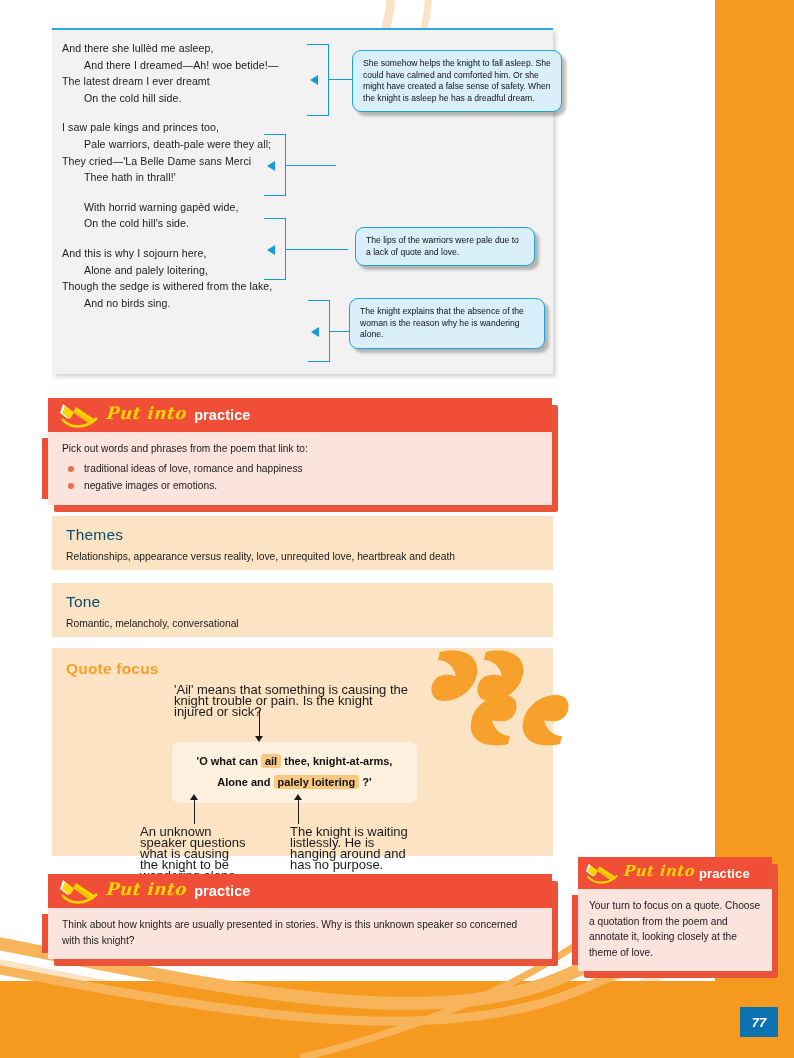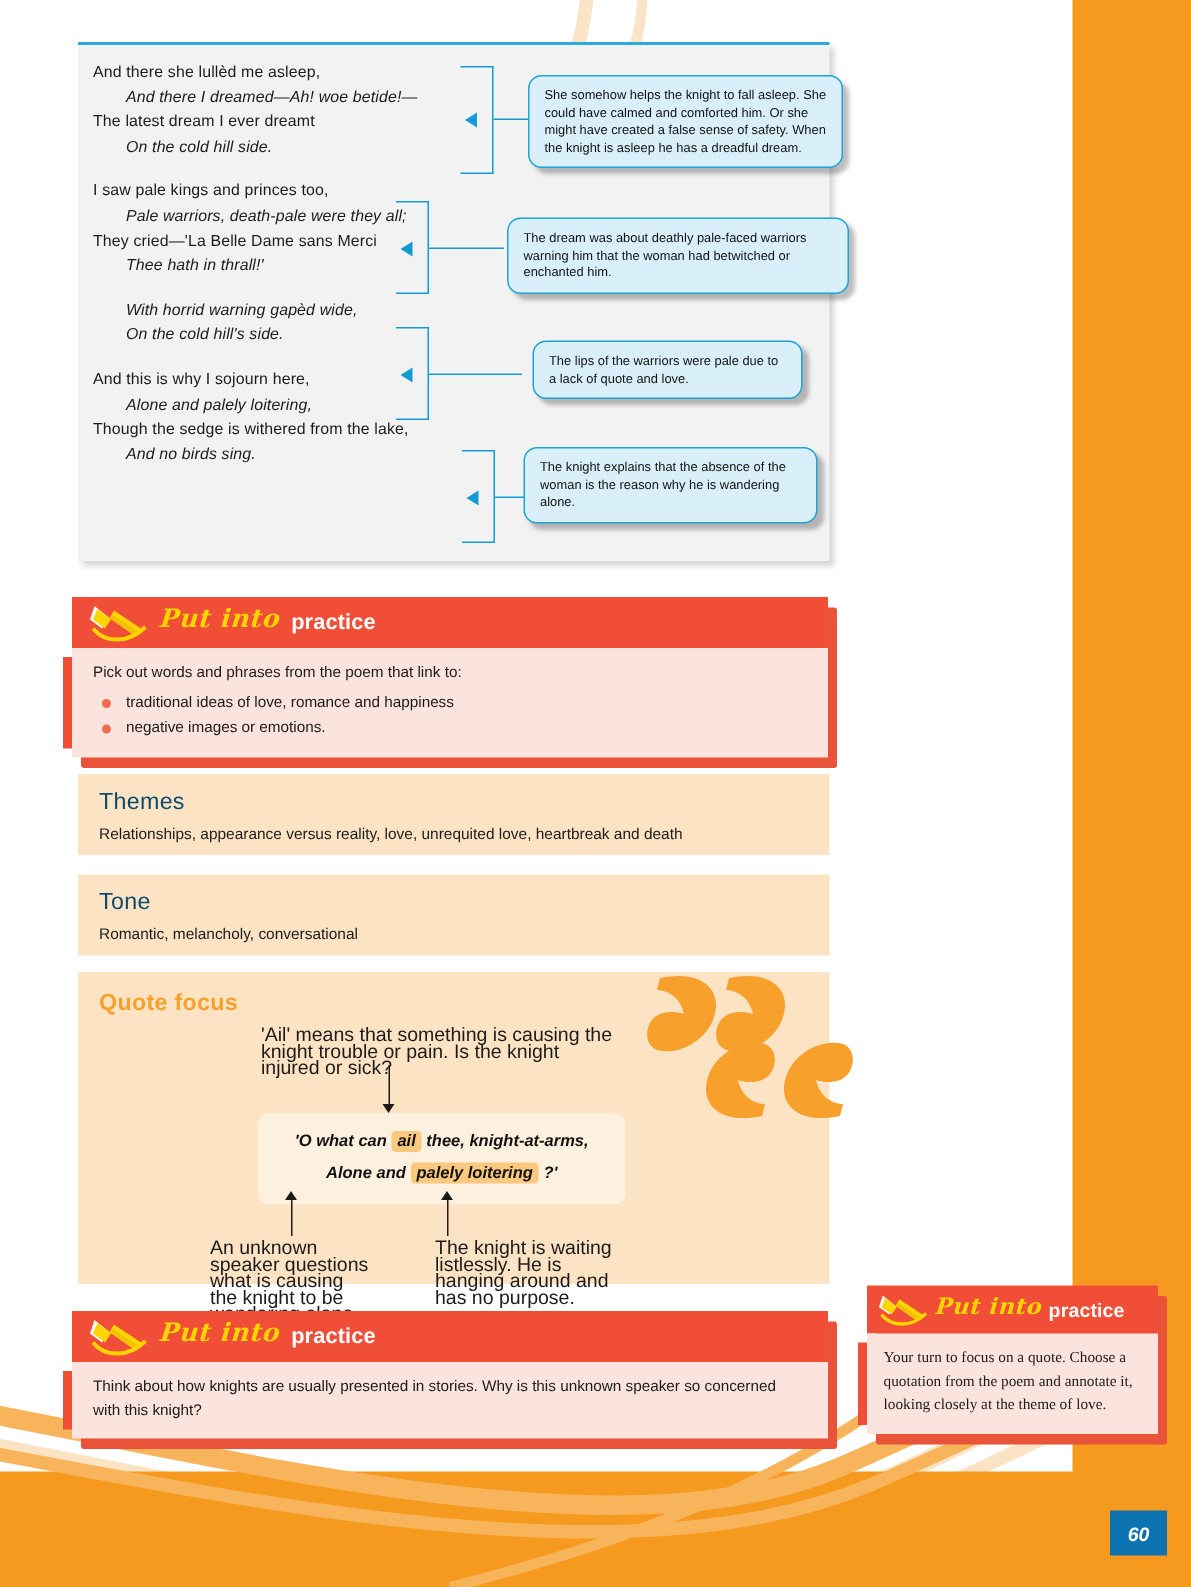--- a/index.html
+++ b/index.html
@@ -48,21 +48,21 @@
     position: absolute;
     left: 10px; top: 12px;
     width: 300px;
     font-size: 10.6px;
     line-height: 16.6px;
     color: #1b1b1b;
     letter-spacing: .1px;
   }
   .stanza { margin-bottom: 13px; }
   .stanza div { white-space: nowrap; }
-  .ind { padding-left: 22px; font-style: italic; }
+  .ind { padding-left: 22px; }
 
   
   .bracket {
     position: absolute;
     border: 1.4px solid #129BD4;
     border-left: none;
     width: 22px;
   }
   .arrow-line {
     position: absolute;
@@ -208,21 +208,20 @@
     left: 120px; top: 94px;
     width: 245px;
     background: #FDF0DE;
     border-radius: 7px;
     padding: 9px 10px 10px 10px;
     text-align: center;
     font-size: 11px;
     font-weight: bold;
     line-height: 21px;
     color: #111;
-    font-style: italic;
   }
   .hl {
     background: #FAC87E;
     border-radius: 3px;
     padding: 1px 4px;
   }
   .vline { position: absolute; width: 1.3px; background: #1b1b1b; }
   .vtip-down, .vtip-up {
     position: absolute; width: 0; height: 0;
     border-left: 4px solid transparent;
@@ -312,21 +311,20 @@
     <div class="arrow-line" style="left:234px; top:221px; width:62px;"></div>
     <div class="arrow-head" style="left:215px; top:217px;"></div>
 
     <div class="bracket" style="left:256px; top:272px; height:62px;"></div>
     <div class="arrow-line" style="left:278px; top:303px; width:30px;"></div>
     <div class="arrow-head" style="left:259px; top:299px;"></div>
   </div>
 
   <div class="callout" style="left:352px; top:50px; width:210px;">She somehow helps the knight to fall asleep. She could have calmed and comforted him. Or she might have created  a false sense of safety. When the knight is asleep he has a dreadful dream.</div>
 
-  <div class="callout" style="left:338px; top:145px; width:228px;">The dream was about deathly pale-faced warriors warning him that the woman had betwitched or enchanted him.</div>
 
   <div class="callout" style="left:355px; top:227px; width:180px;">The lips of the warriors were pale due to a lack of quote and love.</div>
 
   <div class="callout" style="left:349px; top:298px; width:196px;">The knight explains that the absence of the woman is the reason why he is wandering alone.</div>
 
   <div class="pip" style="left:48px; top:398px; width:504px;">
     <div class="pip-shadow"></div>
     <div class="pip-head">
       <span class="pencil">
         <svg width="40" height="26" viewBox="0 0 40 26">
@@ -424,18 +422,18 @@
           <polygon points="3,2 13,10 8,17 0,11" fill="#FFFFFF"></polygon>
           <polygon points="5,4 14,11 10,17 2,11" fill="#FFD400"></polygon>
           <polygon points="13,10 30,22 34,17 16,5" fill="#FFD400"></polygon>
           <polygon points="13,10 30,22 32,19 15,8" fill="#F3C000"></polygon>
           <path d="M2 17 C 10 27, 26 27, 37 16" stroke="#FFD400" stroke-width="2.6" fill="none"></path>
         </svg>
       </span>
       <span class="pip-script" style="font-size:15px;">Put into</span>
       <span class="pip-practice" style="font-size:13px;">practice</span>
     </div>
-    <div class="pip-body" style="padding:9px 10px 11px 11px;font-family:Liberation Serif, serif;">Your turn to focus on a quote. Choose a quotation from the poem and annotate it, looking closely at the theme of love.</div>
-  </div>
-
-  <div class="pagenum">60</div>
+    <div class="pip-body" style="padding:9px 10px 11px 11px;">Your turn to focus on a quote. Choose a quotation from the poem and annotate it, looking closely at the theme of love.</div>
+  </div>
+
+  <div class="pagenum">77</div>
 
 </div>
 
 </body></html>

